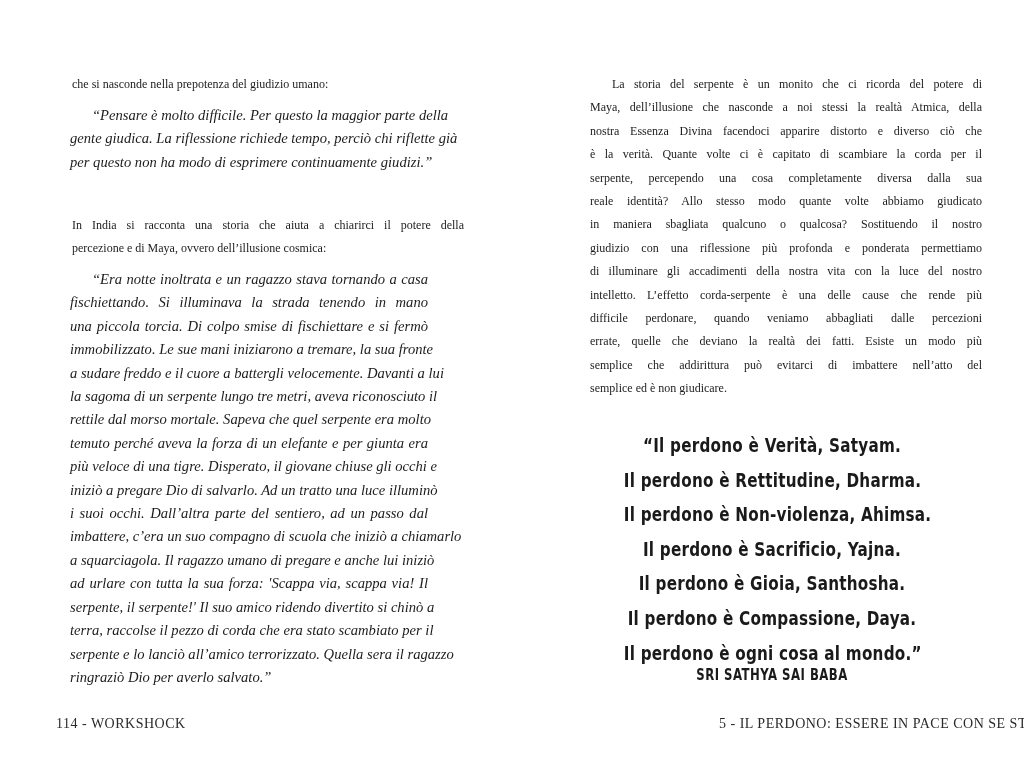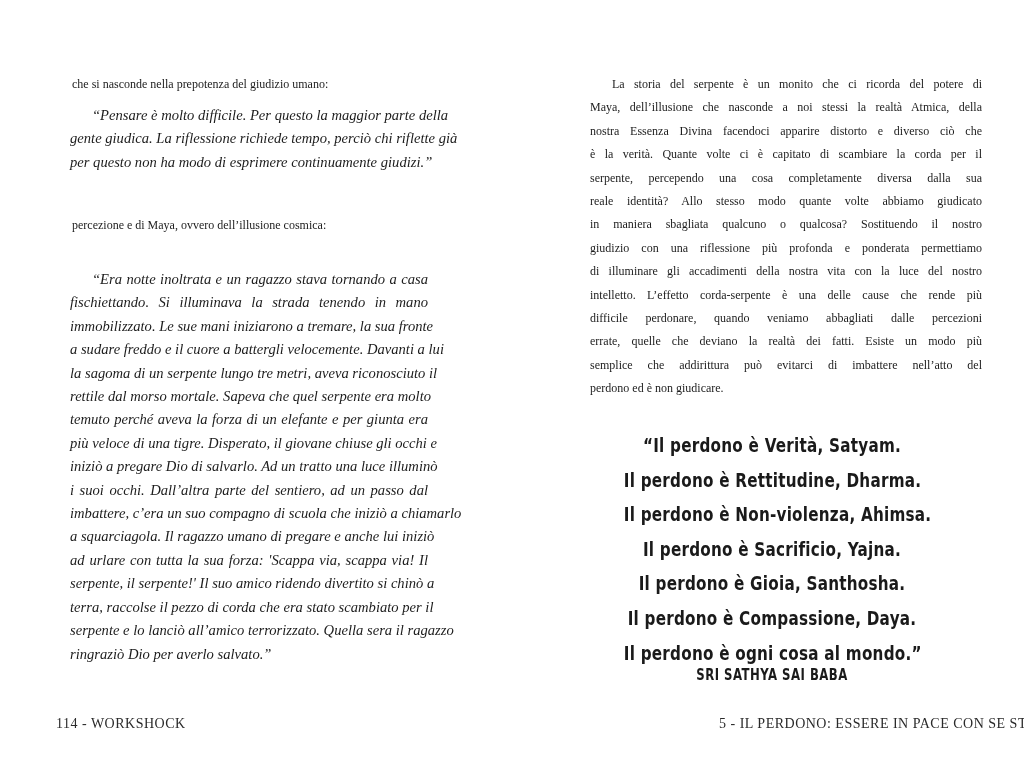--- a/index.html
+++ b/index.html
@@ -33,26 +33,28 @@
     <span class="line last">che si nasconde nella prepotenza del giudizio umano:</span>
   </p>
 
   <div class="serif quote" style="top:104px;">
     <span class="line">“Pensare è molto difficile. Per questo la maggior parte della</span>
     <span class="line">gente giudica. La riflessione richiede tempo, perciò chi riflette già</span>
     <span class="line last">per questo non ha modo di esprimere continuamente giudizi.”</span>
   </div>
 
   <p class="body-text serif para-left" style="top:198px;">
+    <span class="line">In India si racconta una storia che aiuta a chiarirci il potere della</span>
     <span class="line last">percezione e di Maya, ovvero dell’illusione cosmica:</span>
   </p>
 
   <div class="serif quote" style="top:268px;">
     <span class="line">“Era notte inoltrata e un ragazzo stava tornando a casa</span>
     <span class="line">fischiettando. Si illuminava la strada tenendo in mano</span>
+    <span class="line">una piccola torcia. Di colpo smise di fischiettare e si fermò</span>
     <span class="line">immobilizzato. Le sue mani iniziarono a tremare, la sua fronte</span>
     <span class="line">a sudare freddo e il cuore a battergli velocemente. Davanti a lui</span>
     <span class="line">la sagoma di un serpente lungo tre metri, aveva riconosciuto il</span>
     <span class="line">rettile dal morso mortale. Sapeva che quel serpente era molto</span>
     <span class="line">temuto perché aveva la forza di un elefante e per giunta era</span>
     <span class="line">più veloce di una tigre. Disperato, il giovane chiuse gli occhi e</span>
     <span class="line">iniziò a pregare Dio di salvarlo. Ad un tratto una luce illuminò</span>
     <span class="line">i suoi occhi. Dall’altra parte del sentiero, ad un passo dal</span>
     <span class="line">imbattere, c’era un suo compagno di scuola che iniziò a chiamarlo</span>
     <span class="line">a squarciagola. Il ragazzo umano di pregare e anche lui iniziò</span>
@@ -74,21 +76,21 @@
     <span class="line">è la verità. Quante volte ci è capitato di scambiare la corda per il</span>
     <span class="line">serpente, percependo una cosa completamente diversa dalla sua</span>
     <span class="line">reale identità? Allo stesso modo quante volte abbiamo giudicato</span>
     <span class="line">in maniera sbagliata qualcuno o qualcosa? Sostituendo il nostro</span>
     <span class="line">giudizio con una riflessione più profonda e ponderata permettiamo</span>
     <span class="line">di illuminare gli accadimenti della nostra vita con la luce del nostro</span>
     <span class="line">intelletto. L’effetto corda-serpente è una delle cause che rende più</span>
     <span class="line">difficile perdonare, quando veniamo abbagliati dalle percezioni</span>
     <span class="line">errate, quelle che deviano la realtà dei fatti. Esiste un modo più</span>
     <span class="line">semplice che addirittura può evitarci di imbattere nell’atto del</span>
-    <span class="line last">perdono ed è non giudicare.</span>
+    <span class="line last">semplice ed è non giudicare.</span>
   </p>
 
   <div class="big-quote" style="top:429px;">
     <span class="ql">“Il perdono è Verità, Satyam.</span>
     <span class="ql">Il perdono è Rettitudine, Dharma.</span>
     <span class="ql">Il perdono è Non-violenza, Ahimsa.</span>
     <span class="ql">Il perdono è Sacrificio, Yajna.</span>
     <span class="ql">Il perdono è Gioia, Santhosha.</span>
     <span class="ql">Il perdono è Compassione, Daya.</span>
     <span class="ql">Il perdono è ogni cosa al mondo.”</span>

